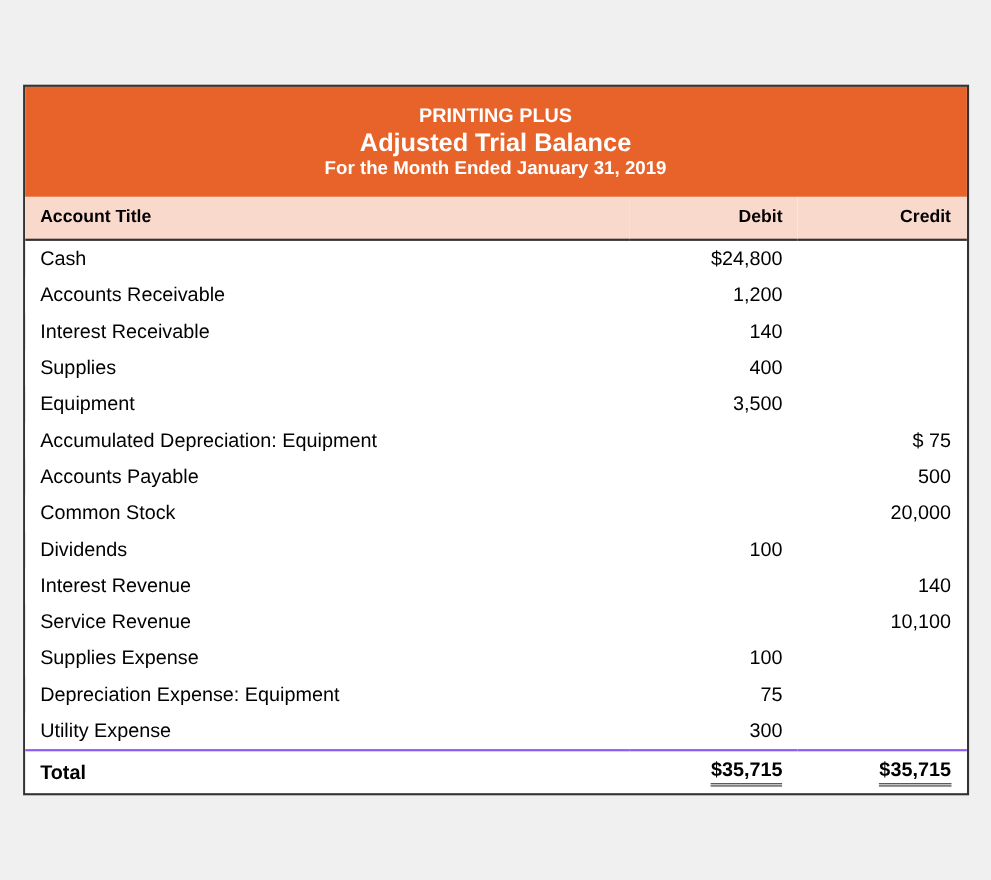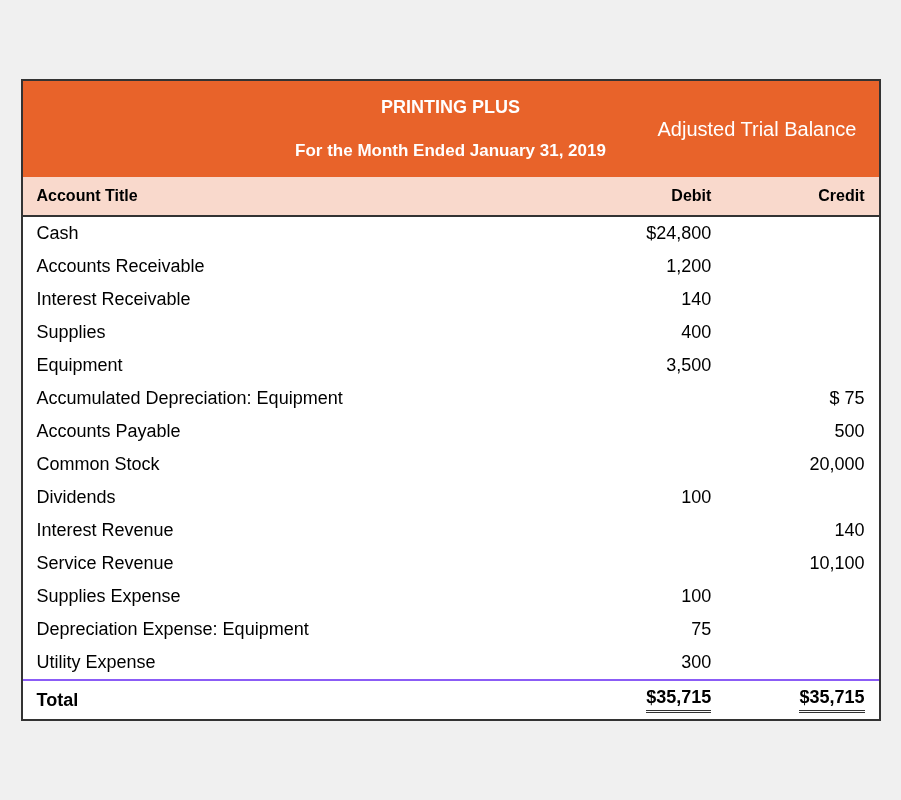--- a/index.html
+++ b/index.html
@@ -15,32 +15,31 @@
       min-height: 800px;
       font-family: Arial, sans-serif;
     }
     .table-container {
       width: 860px;
       border: 2px solid #333;
     }
     .header {
       background-color: #e8632a;
       text-align: center;
-      padding: 16px 22px;
+      padding: 16px 2px;
     }
     .header-company {
       font-weight: bold;
       font-size: 18px;
       color: #fff;
     }
     .header-title {
-      font-weight: normal;
-      font-size: 20px;
+      font-weight: bold;
+      font-size: 23px;
       color: #fff;
-      text-align: right;
     }
     .header-period {
       font-weight: bold;
       font-size: 17px;
       color: #fff;
     }
     table {
       width: 100%;
       border-collapse: collapse;
       background: #fff;

